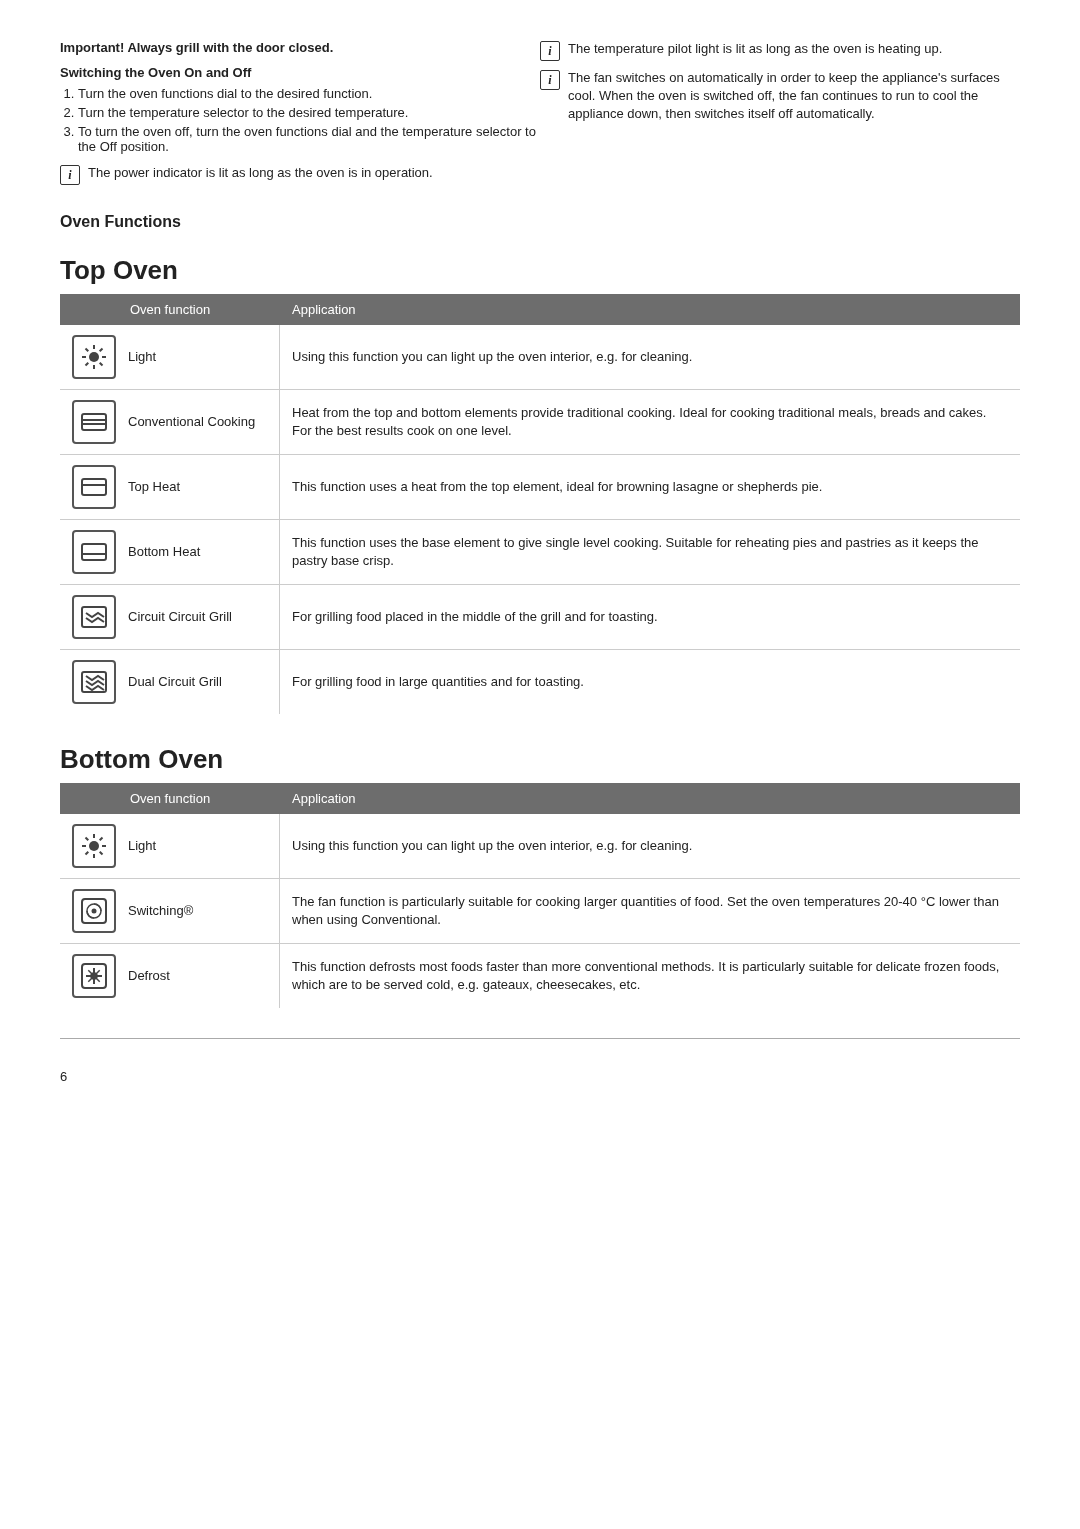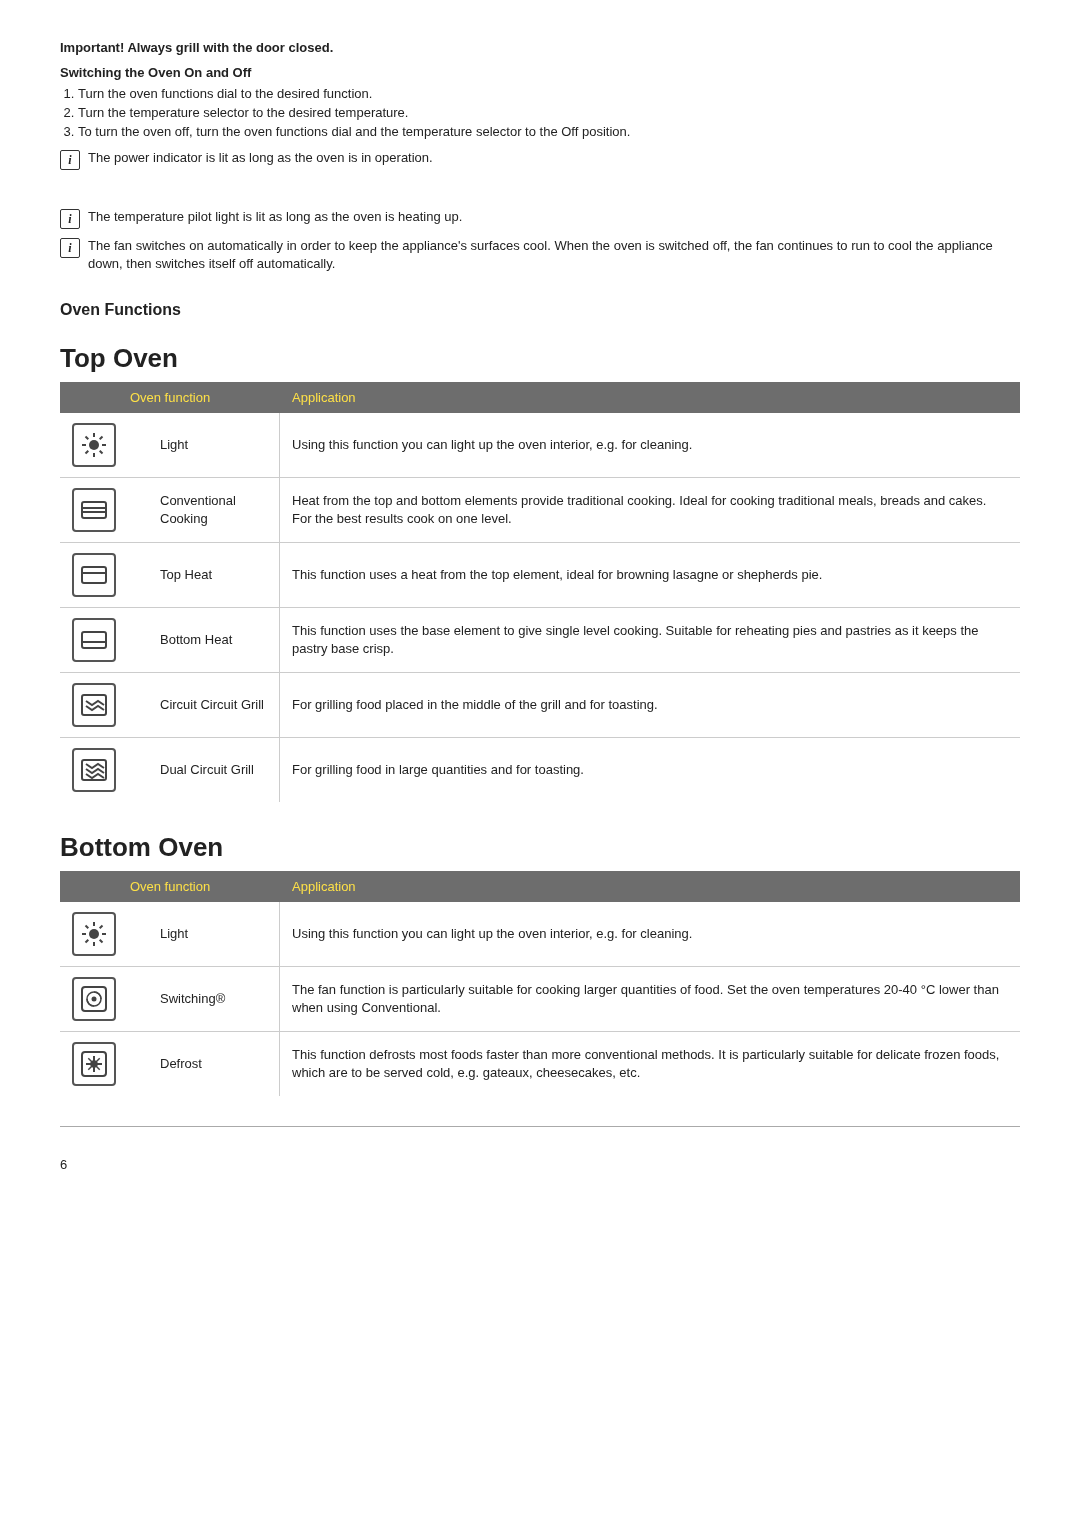--- a/index.html
+++ b/index.html
@@ -7,23 +7,21 @@
       font-family: Arial, sans-serif;
       font-size: 13px;
       color: #222;
       background: #fff;
       width: 1080px;
       min-height: 1529px;
       padding: 40px 60px 60px 60px;
     }
     .top-section {
       display: flex;
-      gap: 30px;
       margin-bottom: 20px;
-      flex-direction: column;
     }
     .top-left {
       flex: 1;
     }
     .top-right {
       flex: 1;
       padding-top: 0px;
     }
     .important-text {
       font-weight: bold;
@@ -80,21 +78,21 @@
       margin-bottom: 8px;
       margin-top: 24px;
     }
     table {
       width: 100%;
       border-collapse: collapse;
       margin-bottom: 30px;
     }
     table thead tr {
       background-color: #6d6d6d;
-      color: #fde047;
+      color: #ffffff;
     }
     table thead th {
       padding: 8px 12px;
       font-size: 13px;
       font-weight: normal;
       text-align: left;
     }
     table thead th:first-child {
       width: 220px;
       text-align: center;
@@ -127,21 +125,20 @@
       height: 44px;
       min-width: 44px;
       border: 2px solid #555;
       border-radius: 4px;
       display: flex;
       align-items: center;
       justify-content: center;
     }
     .func-name {
       font-size: 13px;
-      margin-left: 32px;
     }
     .divider {
       border: none;
       border-top: 1.5px solid #aaa;
       margin: 20px 0 8px 0;
     }
     .page-num {
       font-size: 13px;
       margin-top: 30px;
     }

